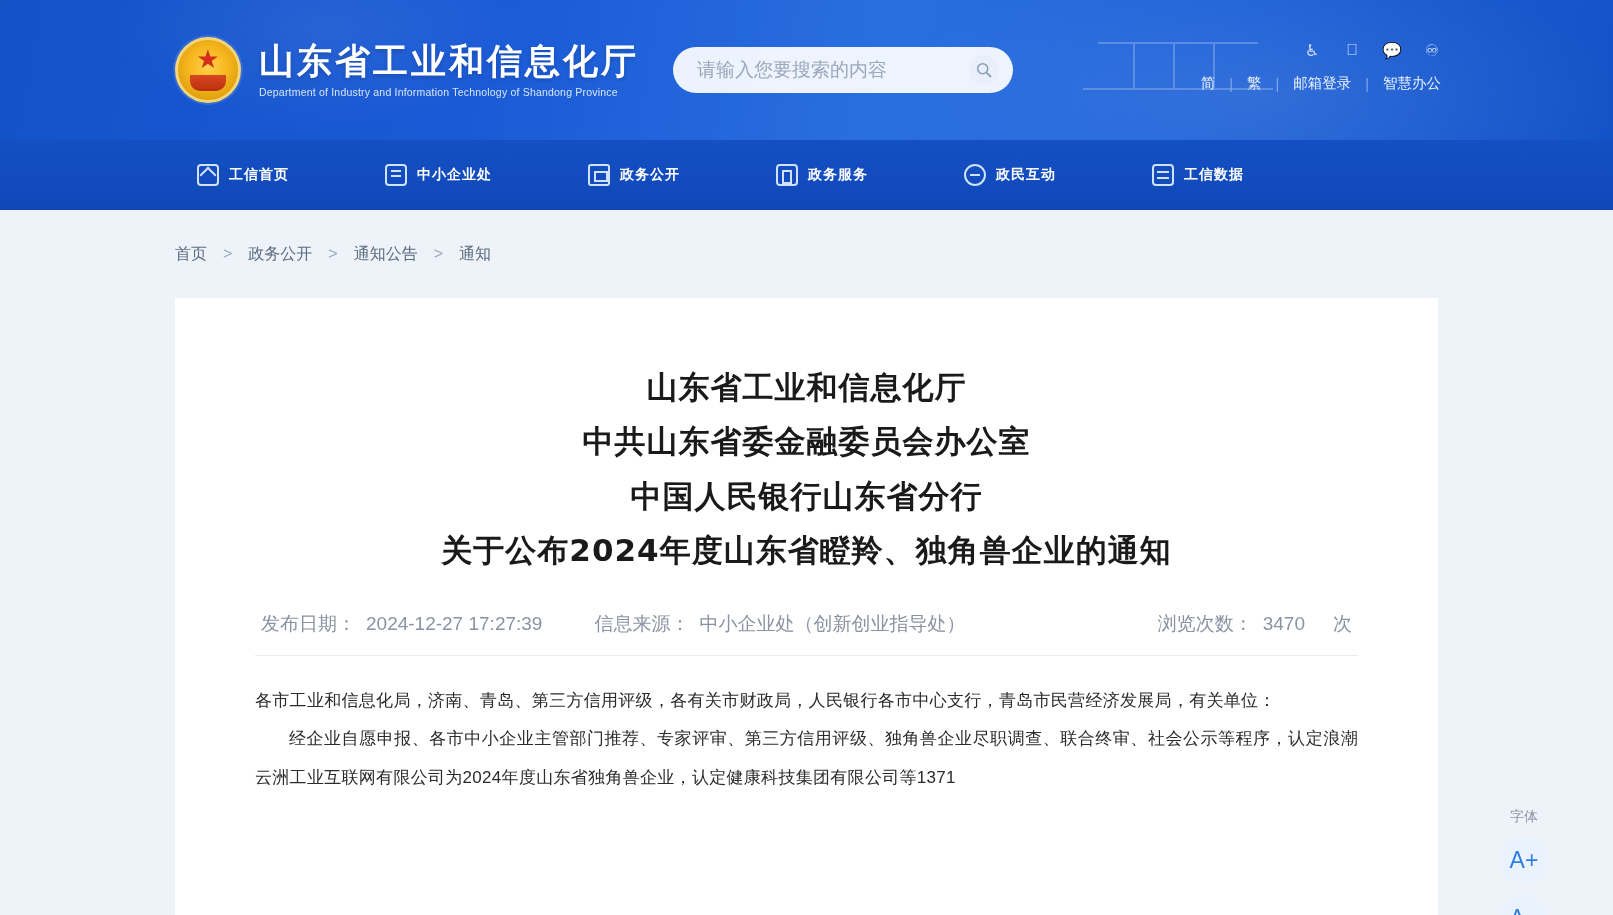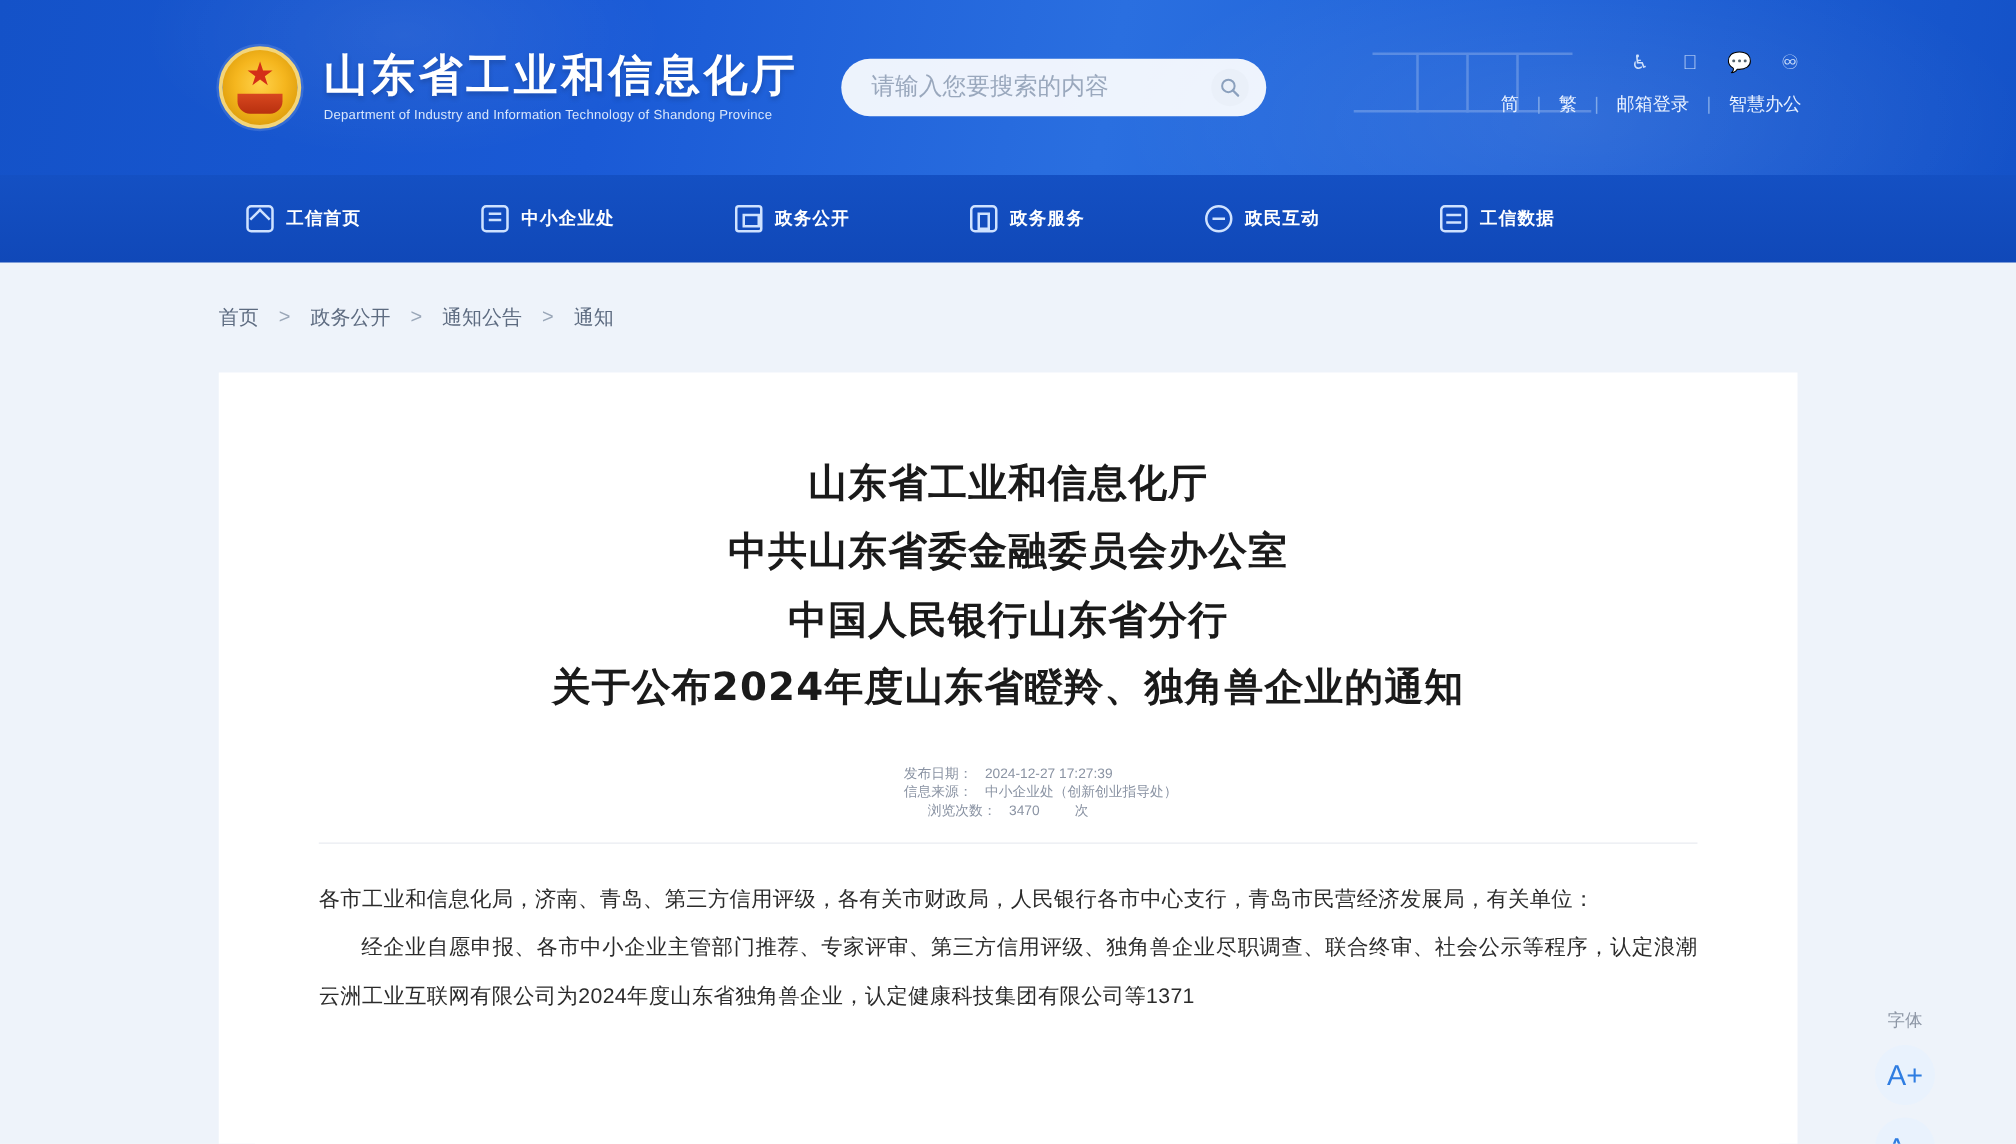--- a/index.html
+++ b/index.html
@@ -237,25 +237,24 @@
     line-height: 1.75;
     letter-spacing: 1px;
     font-family: "DejaVu Sans", "Liberation Sans", sans-serif;
     padding: 0 50px;
   }
   .art-title .ln-last { white-space: nowrap; }
   .meta {
     margin-top: 34px;
     display: flex;
     align-items: center;
-    font-size: 11px;
+    font-size: 19px;
     color: #8a93a3;
     padding: 0 6px 18px 6px;
     border-bottom: 1px solid #e9ecf1;
-    flex-direction: column;
   }
   .meta .m-label { color: #8a93a3; }
   .meta .m-value { color: #8a93a3; margin-left: 10px; }
   .meta .m-seg { display: flex; align-items: center; }
   .meta .m-seg + .m-seg { margin-left: 52px; }
   .meta .m-spacer { flex: 1; }
   .meta .m-unit { margin-left: 28px; }
 
   .body-text {
     margin-top: 26px;

